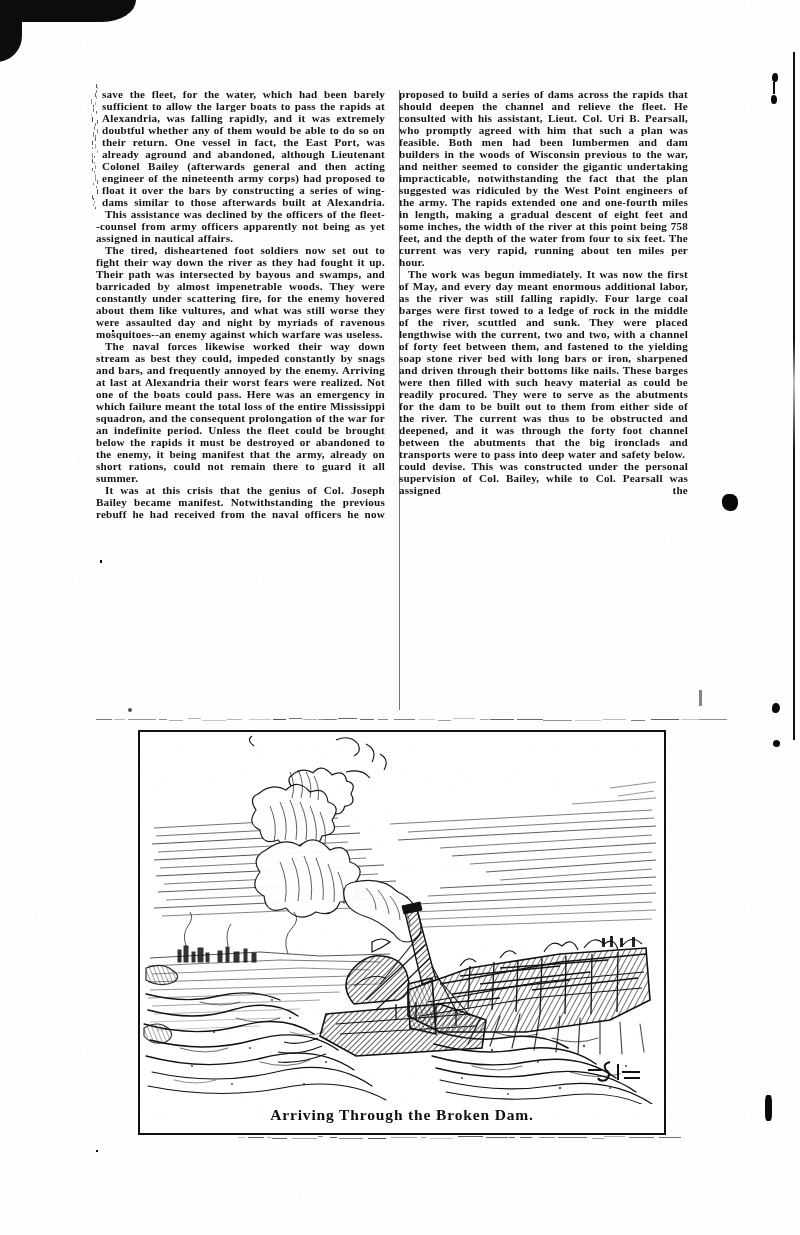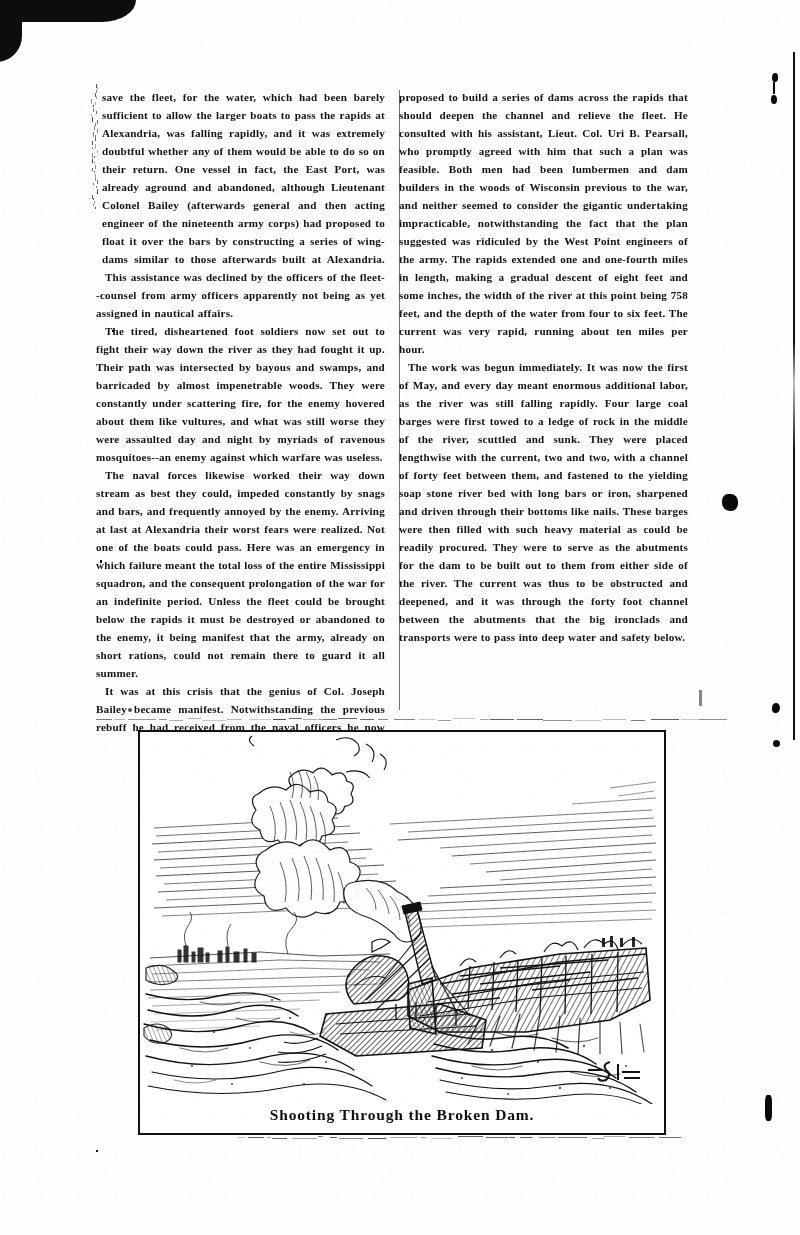--- a/index.html
+++ b/index.html
@@ -70,21 +70,21 @@
     left: 303px; top: 2px;
     width: 1px; height: 620px;
     background: #000;
     opacity: .55;
   }
 
   
   .np {
     font-family: "Liberation Serif", "DejaVu Serif", serif;
     font-size: 11.1px;
-    line-height: 18px;
+    line-height: 12px;
     text-align: justify;
     text-align-last: left;
     margin: 0 0 0 0;
     letter-spacing: .02em;
     word-spacing: .04em;
     color: #131313;
     font-weight: 700;
     -webkit-font-smoothing: none;
   }
   .np.indent { text-indent: 9px; }
@@ -245,20 +245,21 @@
         <p class="np indent">The tired, disheartened foot soldiers now set out to fight their way down the river as they had fought it up. Their path was intersected by bayous and swamps, and barricaded by almost impenetrable woods. They were constantly under scattering fire, for the enemy hovered about them like vultures, and what was still worse they were assaulted day and night by myriads of ravenous mosquitoes--an enemy against which warfare was useless.</p>
         <p class="np indent">The naval forces likewise worked their way down stream as best they could, impeded constantly by snags and bars, and frequently annoyed by the enemy. Arriving at last at Alexandria their worst fears were realized. Not one of the boats could pass. Here was an emergency in which failure meant the total loss of the entire Mississippi squadron, and the consequent prolongation of the war for an indefinite period. Unless the fleet could be brought below the rapids it must be destroyed or abandoned to the enemy, it being manifest that the army, already on short rations, could not remain there to guard it all summer.</p>
         <p class="np indent full">It was at this crisis that the genius of Col. Joseph Bailey became manifest. Notwithstanding the previous rebuff he had received from the naval officers he now</p>
       </div>
 
       <div class="col-rule"></div>
 
       <div class="col">
         <p class="np full">proposed to build a series of dams across the rapids that should deepen the channel and relieve the fleet. He consulted with his assistant, Lieut. Col. Uri B. Pearsall, who promptly agreed with him that such a plan was feasible. Both men had been lumbermen and dam builders in the woods of Wisconsin previous to the war, and neither seemed to consider the gigantic undertaking impracticable, notwithstanding the fact that the plan suggested was ridiculed by the West Point engineers of the army. The rapids extended one and one-fourth miles in length, making a gradual descent of eight feet and some inches, the width of the river at this point being 758 feet, and the depth of the water from four to six feet. The current was very rapid, running about ten miles per hour.</p>
         <p class="np indent">The work was begun immediately. It was now the first of May, and every day meant enormous additional labor, as the river was still falling rapidly. Four large coal barges were first towed to a ledge of rock in the middle of the river, scuttled and sunk. They were placed lengthwise with the current, two and two, with a channel of forty feet between them, and fastened to the yielding soap stone river bed with long bars or iron, sharpened and driven through their bottoms like nails. These barges were then filled with such heavy material as could be readily procured. They were to serve as the abutments for the dam to be built out to them from either side of the river. The current was thus to be obstructed and deepened, and it was through the forty foot channel between the abutments that the big ironclads and transports were to pass into deep water and safety below.</p>
+        <p class="np full">could devise. This was constructed under the personal supervision of Col. Bailey, while to Col. Pearsall was assigned the</p>
       </div>
     </div>
 
     <div class="bottom-cut" id="bottomCut">
         <span style="left: 0px; width: 16.4px; opacity: 0.62; top: 0.6px;"></span>
         <span style="left: 18.2px; width: 11.1px; opacity: 0.35; top: 1.3px;"></span>
         <span style="left: 31.5px; width: 28.6px; opacity: 0.51; top: 1.4px;"></span>
         <span style="left: 63.2px; width: 7.7px; opacity: 0.54; top: 0.7px;"></span>
         <span style="left: 73.1px; width: 13.9px; opacity: 0.38; top: 1.8px;"></span>
         <span style="left: 91.9px; width: 12.7px; opacity: 0.35; top: 0.1px;"></span>
@@ -582,21 +583,21 @@
             <path d="M448 338 L462 338"></path>
             <path d="M470 330 q-8 2 -4 8 q6 4 0 10 q-6 2 -8 -2"></path>
             <path d="M478 332 L478 348"></path>
             <path d="M482 340 L500 340"></path>
             <path d="M484 346 L500 346"></path>
           </g>
         </g>
       </svg>
     </div>
 
-    <div class="caption">Shooting Through  the Broken Dam.</div>
+    <div class="caption">Arriving Through  the Broken Dam.</div>
     <div class="caption-cut" id="capCut">
         <span style="left: 0px; width: 7.2px; opacity: 0.33; top: 1.3px;"></span>
         <span style="left: 9.8px; width: 15.9px; opacity: 0.82; top: 0.6px;"></span>
         <span style="left: 29px; width: 4.1px; opacity: 0.41; top: 0.7px;"></span>
         <span style="left: 33.5px; width: 15.7px; opacity: 0.77; top: 1.9px;"></span>
         <span style="left: 54.4px; width: 24.8px; opacity: 0.44; top: 1.7px;"></span>
         <span style="left: 80px; width: 5.4px; opacity: 0.62; top: 0.4px;"></span>
         <span style="left: 91.5px; width: 7.5px; opacity: 0.82; top: 1px;"></span>
         <span style="left: 100.6px; width: 24.4px; opacity: 0.61; top: 1.7px;"></span>
         <span style="left: 129.5px; width: 18.1px; opacity: 0.87; top: 1.7px;"></span>

